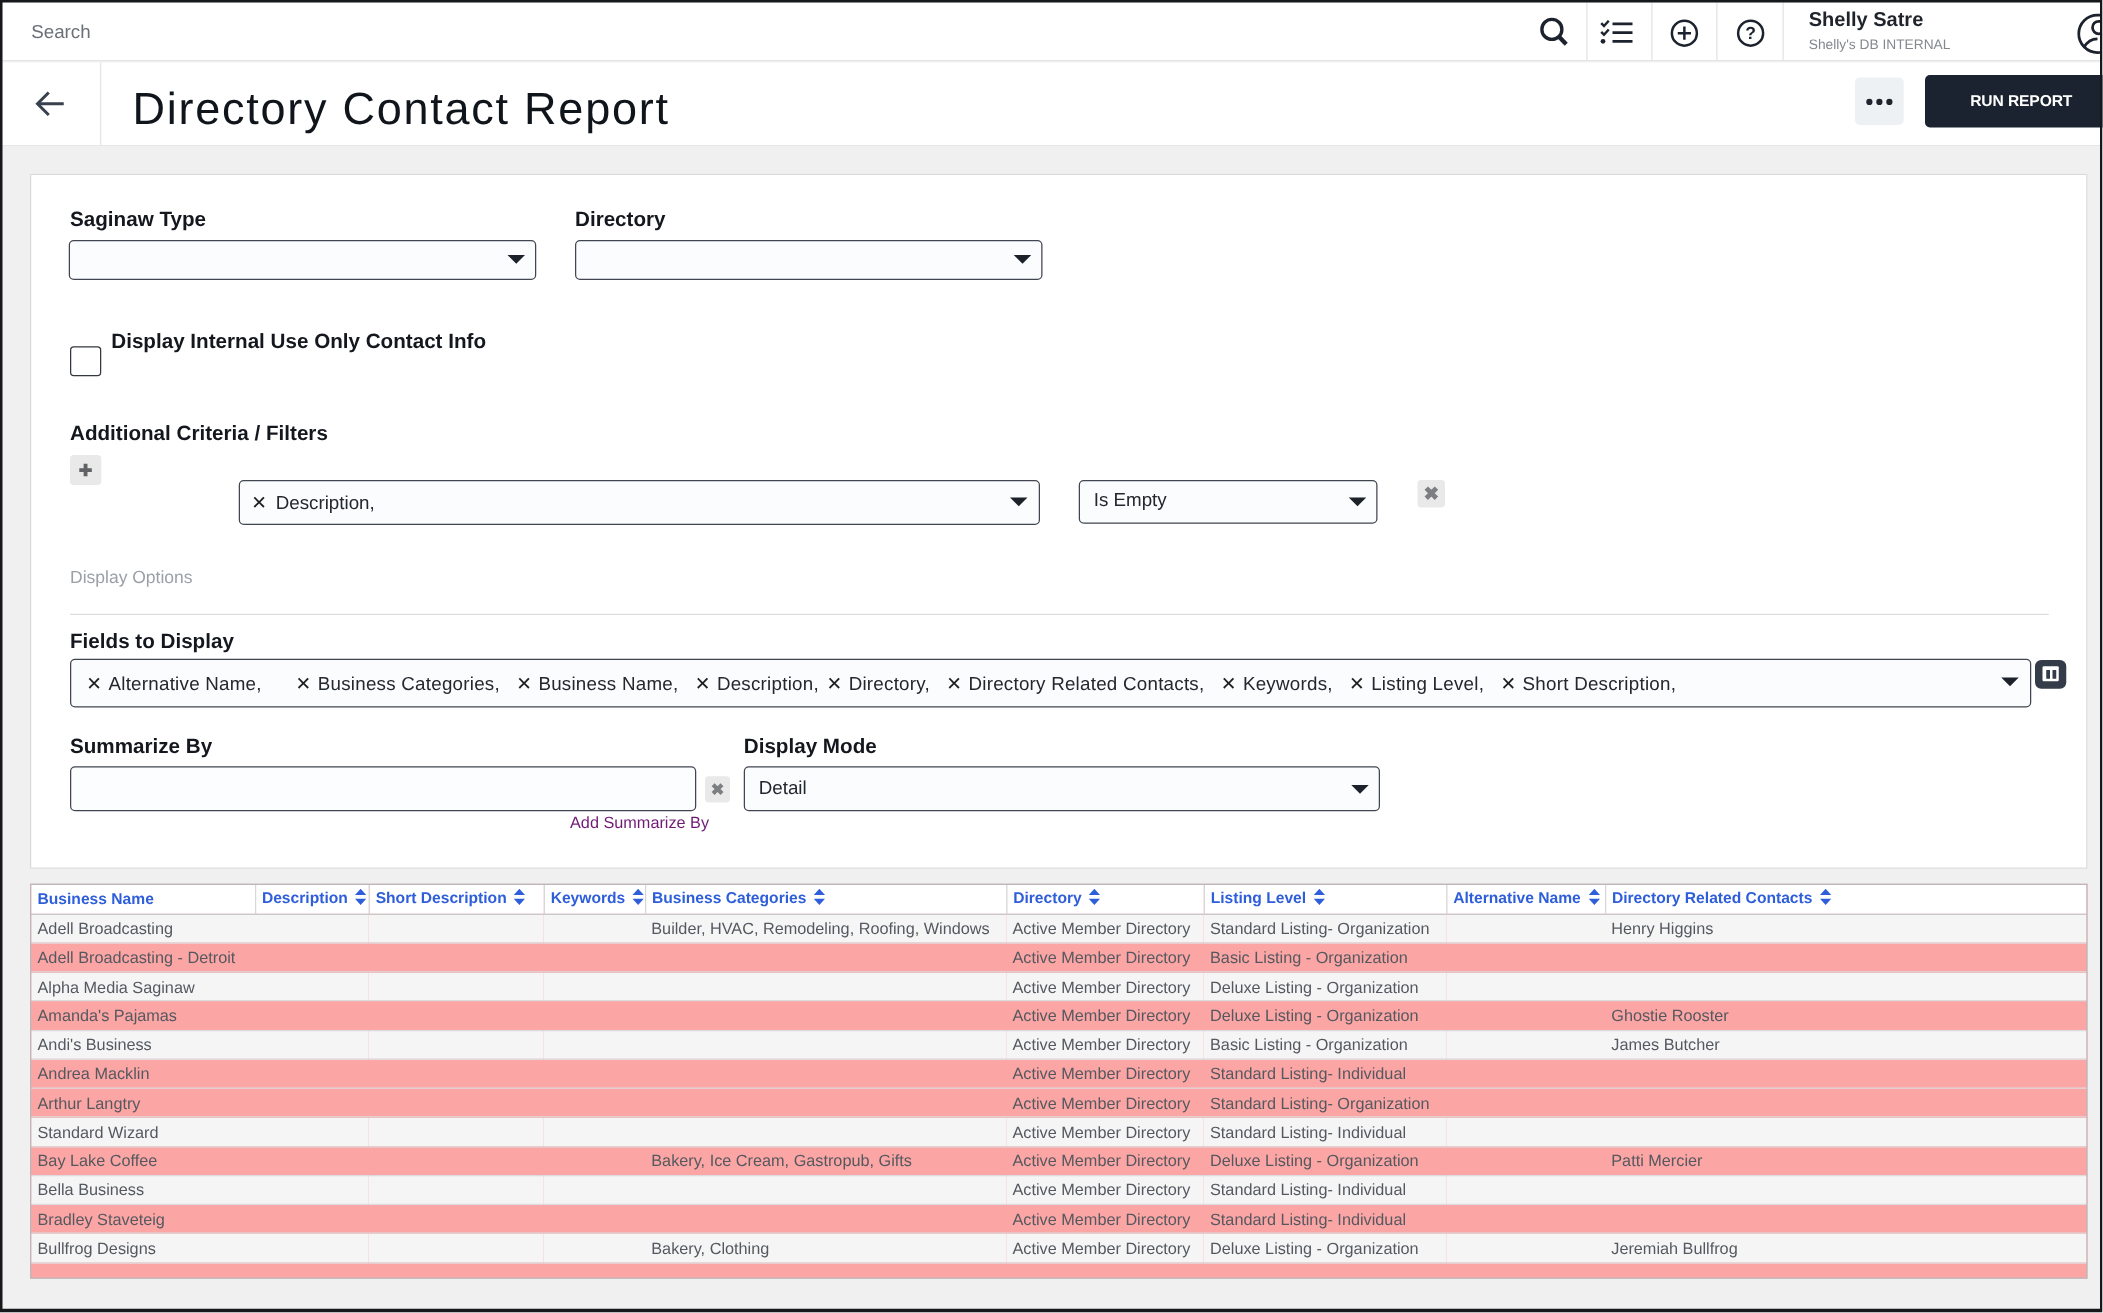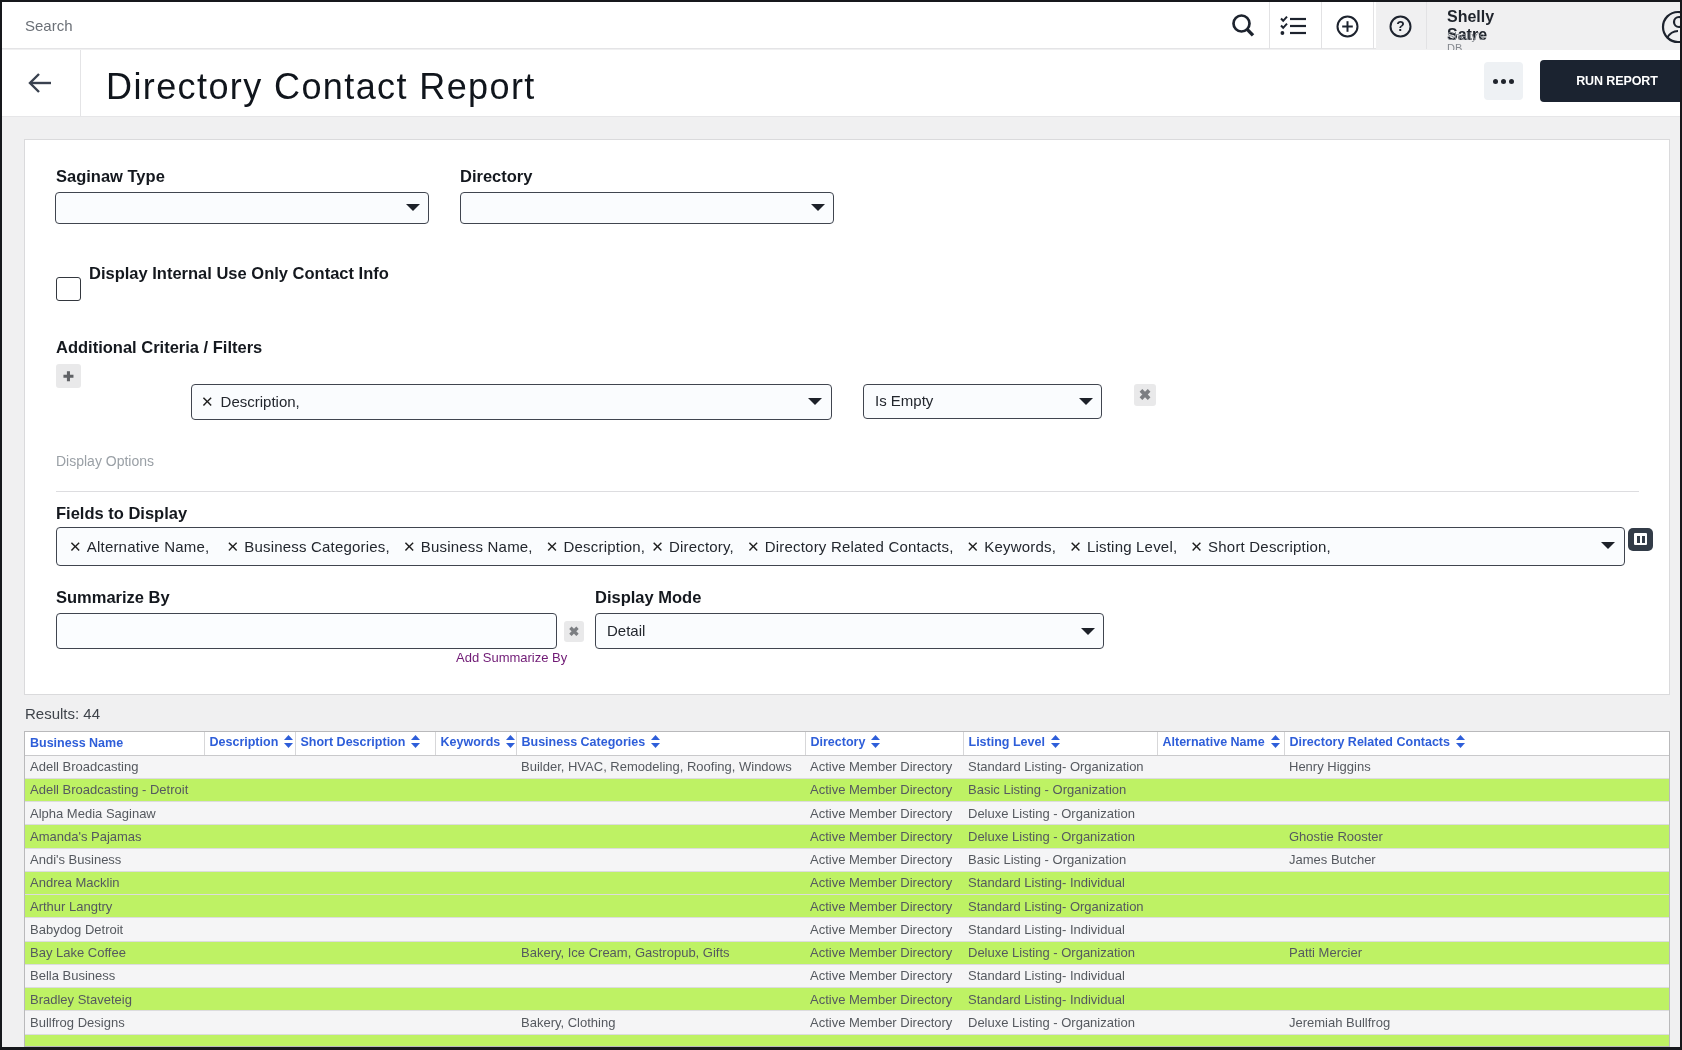--- a/index.html
+++ b/index.html
@@ -8,21 +8,21 @@
   font-family:"Liberation Sans", sans-serif;
   background:#f0f0f1;
   position:relative;
   overflow:hidden;
 }
 .abs { position:absolute; }
 
 #frame { position:absolute; left:0; top:0; width:1682px; height:1050px;
   border:2px solid #16181c; border-bottom-width:3px; z-index:50; pointer-events:none; }
 
-#topbar { position:absolute; left:2px; top:2px; width:1374px; height:47px;
+#topbar { position:absolute; left:2px; top:2px; width:1678px; height:47px;
   background:#fff; border-bottom:1px solid #e4e4e6; }
 #search { position:absolute; left:23px; top:15px; font-size:15px; color:#6b7077; }
 .tsep { position:absolute; top:0; width:1px; height:47px; background:#e2e2e4; }
 #usrname { position:absolute; left:1445px; top:6px; font-size:16px; font-weight:bold; color:#1f242c; }
 #usrdb { position:absolute; left:1445px; top:28px; font-size:11px; color:#85898f; }
 
 #titlebar { position:absolute; left:2px; top:50px; width:1678px; height:67px;
   background:#fff; border-bottom:1px solid #e6e6e8; }
 #tdiv { position:absolute; left:78px; top:0; width:1px; height:66px; background:#e4e4e6; }
 #title { position:absolute; left:104px; top:16px; font-size:36px; letter-spacing:1.4px; color:#10151c; }
@@ -39,22 +39,22 @@
 .sel { position:absolute; background:#fafcfe; border:1.3px solid #40454f; border-radius:4px; }
 .caret { position:absolute; width:0; height:0; border-left:7.3px solid transparent;
   border-right:7.3px solid transparent; border-top:7.5px solid #1d2129; }
 .seltext { position:absolute; font-size:15px; color:#23272e; }
 .xbtn { position:absolute; background:#e9e9ea; border-radius:3px; color:#6e7073;
   display:flex; align-items:center; justify-content:center; font-weight:bold; }
 .xmark { font-size:15px; color:#1e1e1e; margin-right:7px; font-weight:normal; }
 #chips .xmark { margin-right:5px; }
 
 #results { position:absolute; left:25px; top:705px; font-size:15px; color:#3f444b; }
-#tblwrap { position:absolute; left:24px; top:731px; width:1646px; height:316px; overflow:hidden;
-  background:#bef264; border:1px solid #b9b9bb; }
+#tblwrap { position:absolute; left:24px; top:707px; width:1646px; height:316px; overflow:hidden;
+  background:#fca5a5; border:1px solid #b9b9bb; }
 table { border-collapse:collapse; table-layout:fixed; width:1646px; font-size:13px; }
 th { font-size:12.5px; font-weight:bold; color:#2e5ed9; text-align:left; padding:0 0 0 5px;
   height:23px; background:#fff; border-right:1px solid #d7d7d9; border-bottom:1px solid #c9c9cb; white-space:nowrap; }
 th:last-child { border-right:none; }
 td { color:#55595f; padding:0 0 0 5px; height:23.25px; border-bottom:1px solid #dcdcde; white-space:nowrap; overflow:hidden; }
 tr.g td { background:#f5f5f6; }
 .sort { display:inline-block; vertical-align:-2px; margin-left:5px; }
 </style>
 </head>
 <body>
@@ -139,21 +139,21 @@
   <div class="seltext" style="left:850px;top:252px">Is Empty</div>
   <div class="caret" style="left:1054px;top:258px"></div>
   <div class="xbtn" style="left:1109px;top:244px;width:22px;height:22px;font-size:15px;color:#7c7e82">✖</div>
 
   <div class="abs" style="left:31px;top:313px;font-size:14px;color:#9aa0a6">Display Options</div>
   <div class="abs" style="left:31px;top:351px;width:1583px;height:1px;background:#dddde0"></div>
   <div class="lbl" style="left:31px;top:364px">Fields to Display</div>
   <div class="sel" style="left:31px;top:387px;width:1569px;height:39px"></div>
   <div id="chips" class="abs" style="left:31px;top:387px;width:1560px;height:39px;display:flex;align-items:center;font-size:15px;color:#23272e;letter-spacing:0.2px">
       <span style="margin-left:13px;white-space:nowrap"><span class="xmark">✕</span>Alternative Name,</span>
-      <span style="margin-left:17px;white-space:nowrap"><span class="xmark">✕</span>Business Categories,</span>
+      <span style="margin-left:27px;white-space:nowrap"><span class="xmark">✕</span>Business Categories,</span>
       <span style="margin-left:13px;white-space:nowrap"><span class="xmark">✕</span>Business Name,</span>
       <span style="margin-left:13px;white-space:nowrap"><span class="xmark">✕</span>Description,</span>
       <span style="margin-left:6px;white-space:nowrap"><span class="xmark">✕</span>Directory,</span>
       <span style="margin-left:13px;white-space:nowrap"><span class="xmark">✕</span>Directory Related Contacts,</span>
       <span style="margin-left:13px;white-space:nowrap"><span class="xmark">✕</span>Keywords,</span>
       <span style="margin-left:13px;white-space:nowrap"><span class="xmark">✕</span>Listing Level,</span>
       <span style="margin-left:13px;white-space:nowrap"><span class="xmark">✕</span>Short Description,</span>
     </div>
   <div class="caret" style="left:1576px;top:402px"></div>
 
@@ -297,21 +297,21 @@
           <td></td>
           <td></td>
           <td></td>
           <td></td>
           <td>Active Member Directory</td>
           <td>Standard Listing- Organization</td>
           <td></td>
           <td></td>
         </tr>
         <tr class="g">
-          <td>Babydog Detroit</td>
+          <td>Standard Wizard</td>
           <td></td>
           <td></td>
           <td></td>
           <td></td>
           <td>Active Member Directory</td>
           <td>Standard Listing- Individual</td>
           <td></td>
           <td></td>
         </tr>
         <tr>

